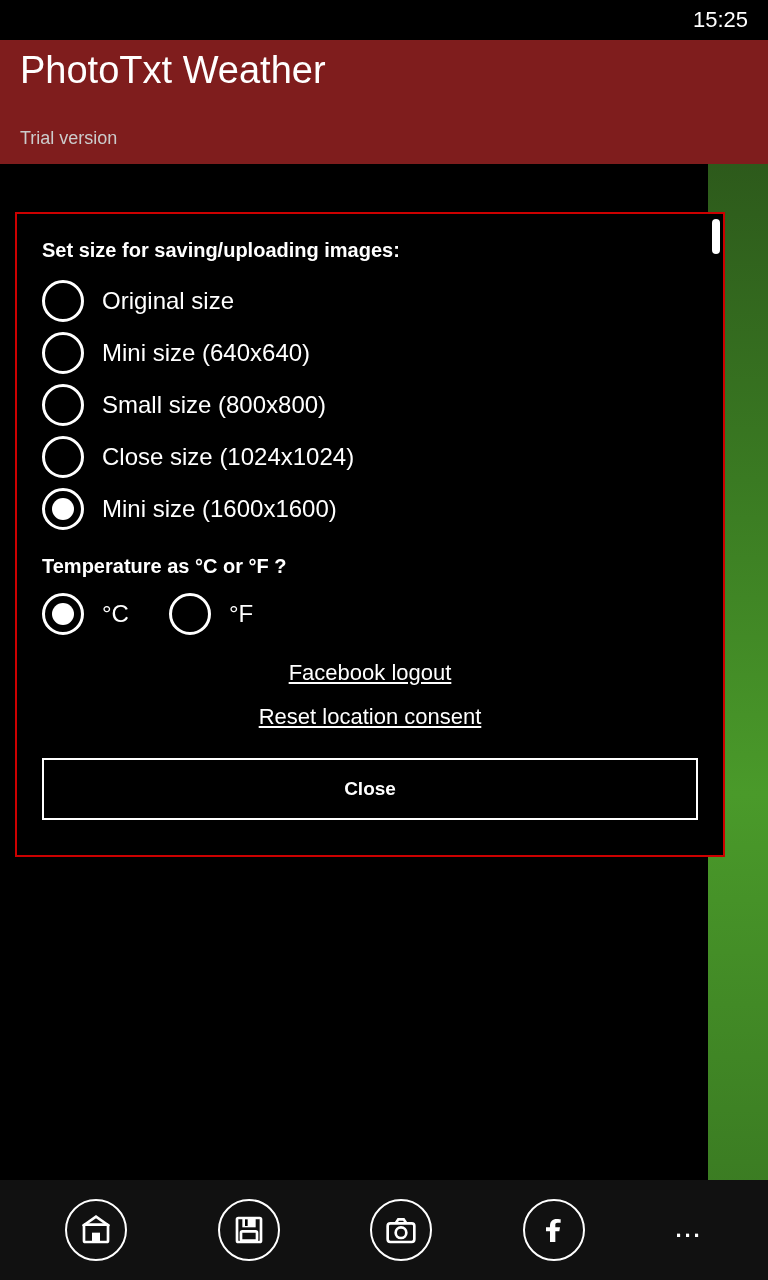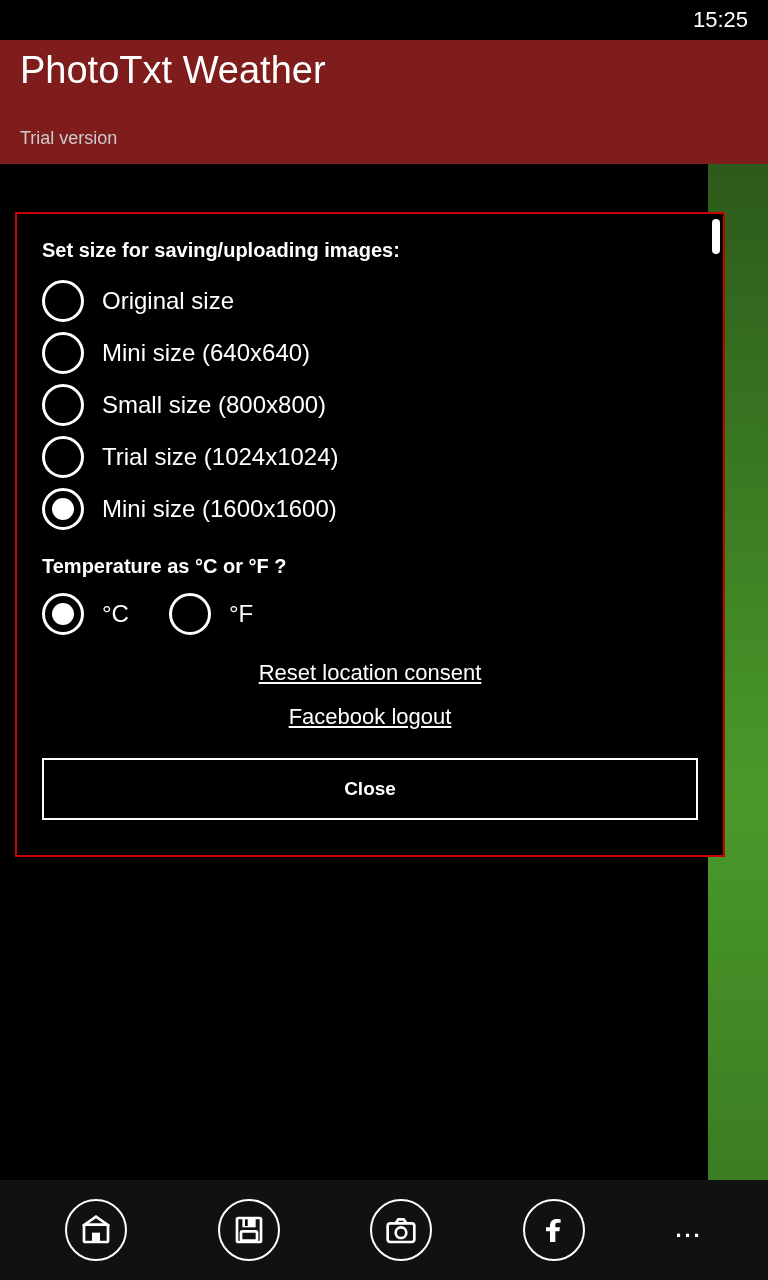--- a/index.html
+++ b/index.html
@@ -255,21 +255,21 @@
       <div class="radio-item">
         <div class="radio-circle"></div>
         <span class="radio-label">Mini size (640x640)</span>
       </div>
       <div class="radio-item">
         <div class="radio-circle"></div>
         <span class="radio-label">Small size (800x800)</span>
       </div>
       <div class="radio-item">
         <div class="radio-circle"></div>
-        <span class="radio-label">Trial size (1024x1024)</span>
+        <span class="radio-label">Close size (1024x1024)</span>
       </div>
       <div class="radio-item">
         <div class="radio-circle selected"></div>
         <span class="radio-label">Mini size (1600x1600)</span>
       </div>
     </div>
 
     
     <div class="temp-section">
       <div class="temp-label">Temperature as °C or °F ?</div>
@@ -280,26 +280,26 @@
         </div>
         <div class="radio-item">
           <div class="radio-circle"></div>
           <span class="radio-label">°F</span>
         </div>
       </div>
     </div>
 
     
     <div class="link-item">
+      <span class="link-text">Facebook logout</span>
+    </div>
+
+    
+    <div class="link-item">
       <span class="link-text">Reset location consent</span>
-    </div>
-
-    
-    <div class="link-item">
-      <span class="link-text">Facebook logout</span>
     </div>
 
     
     <button class="close-button">Close</button>
 
   </div>
 </div>
 
 <div class="bottom-nav">
   <div class="nav-icon">

